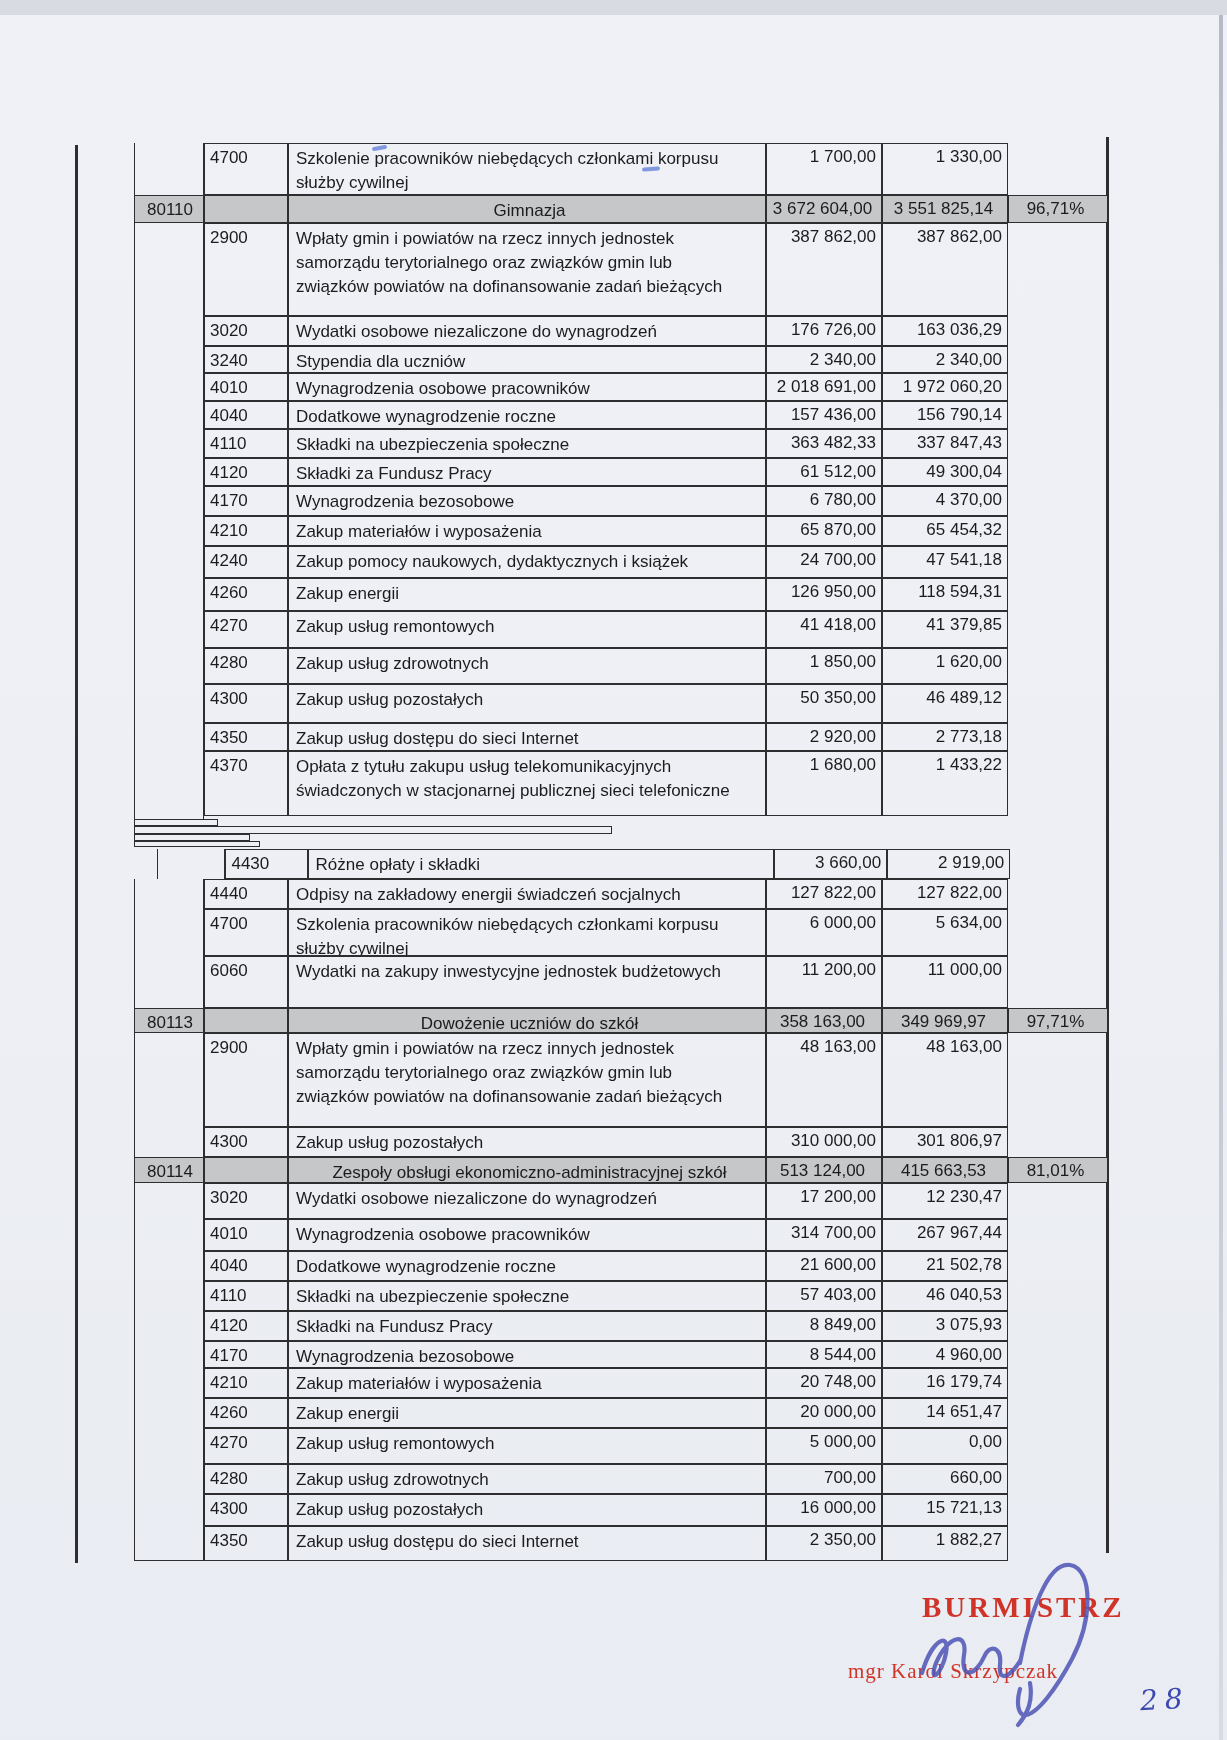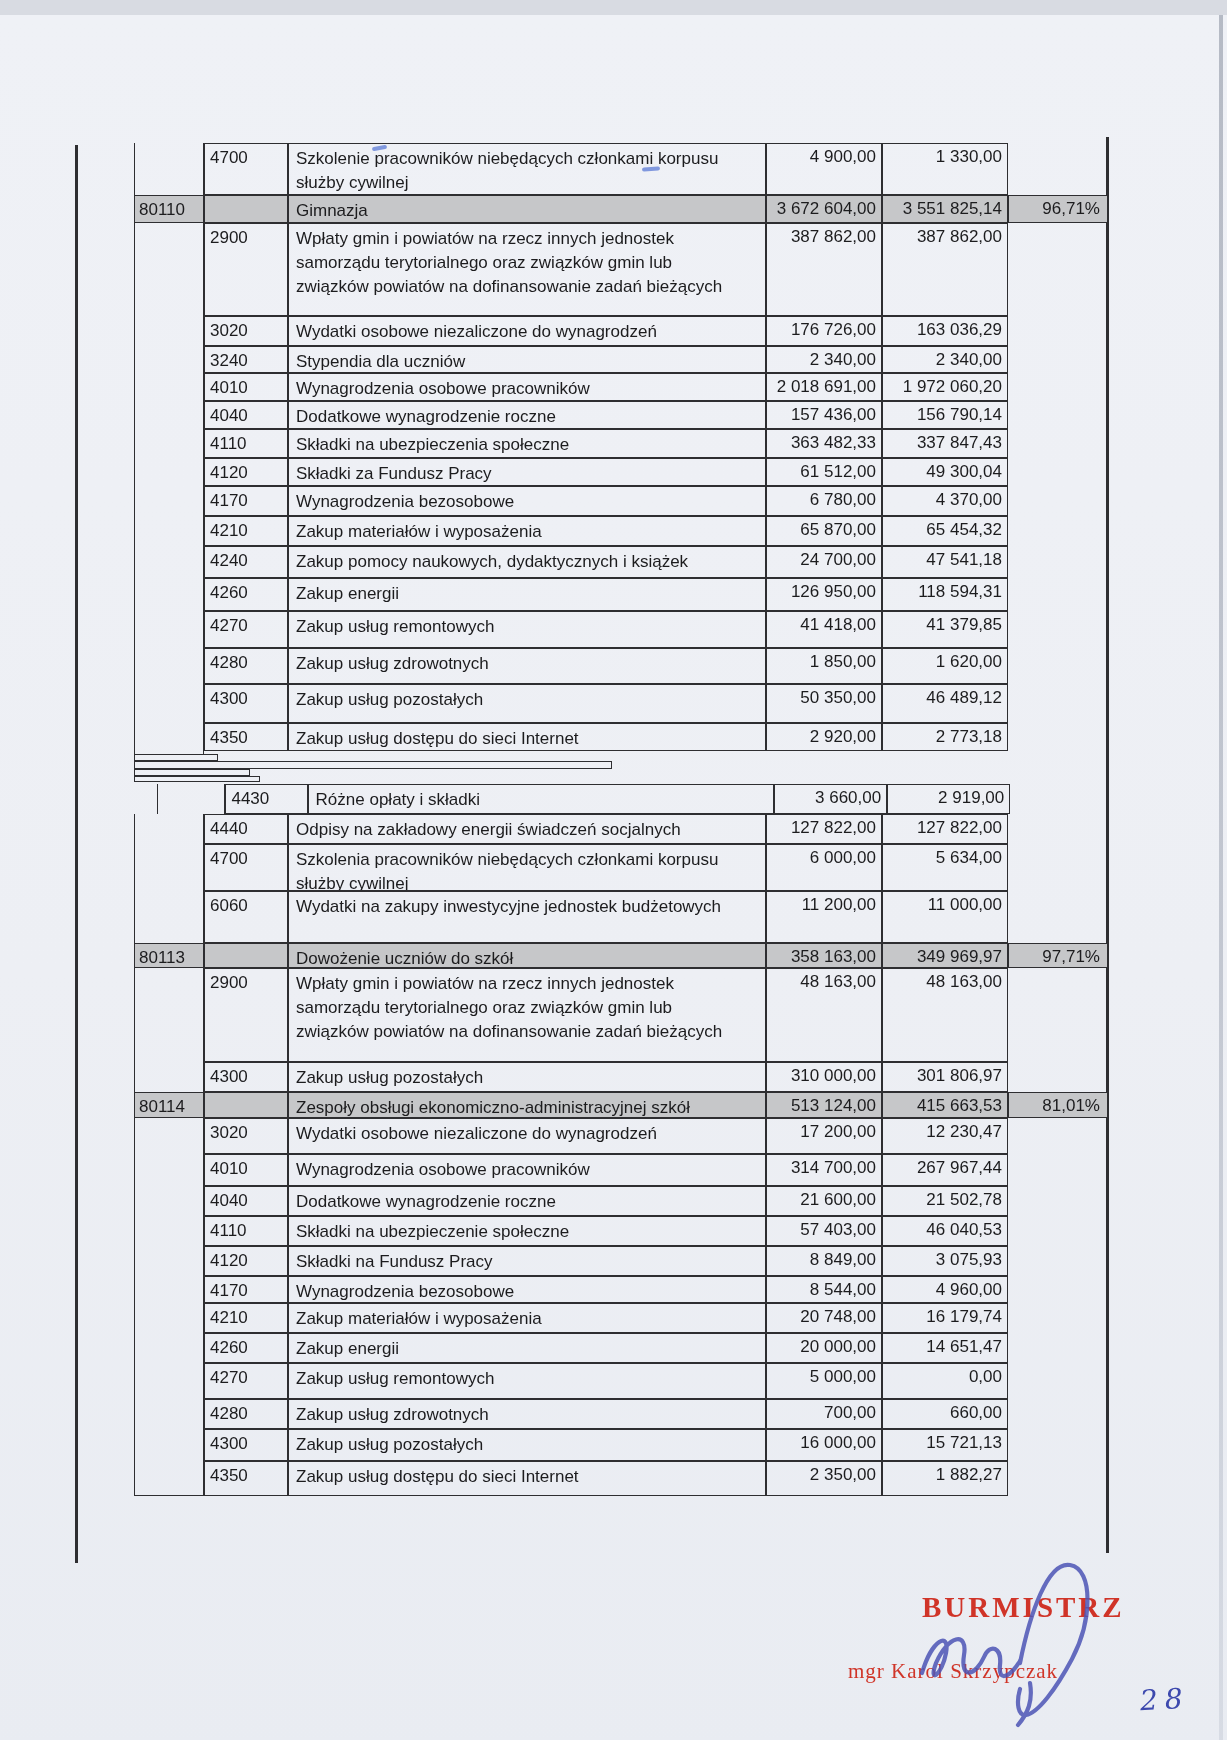--- a/index.html
+++ b/index.html
@@ -30,21 +30,21 @@
   .c-par{width:84px;padding:3px 2px 0 5px;}
   .c-desc{width:478px;padding:3px 2px 0 7px;white-space:pre-line;line-height:24px;}
   .c-plan{width:116px;text-align:right;padding:2px 5px 0 2px;}
   .c-wyk{width:126px;text-align:right;padding:2px 5px 0 2px;}
   .c-pct{width:100px;text-align:right;padding:2px 7px 0 2px;}
   
   .row.item .c-dzial{border-top:none;border-bottom:none;}
   .row.item .c-pct{border:none;background:transparent;}
   .row.last .c-dzial{border-bottom:1.5px solid #2e2e31;}
   
-  .row.section .cell{background:#c6c7c9;}
+  .row.section .cell{background:#c6c7c9;text-align:center;}
   
   .pen-mark{position:absolute;background:#5b79d6;border-radius:2px;opacity:.75;}
   .pen-mark-1{left:372px;top:131px;width:15px;height:4px;transform:rotate(-10deg);}
   .pen-mark-2{left:642px;top:152px;width:18px;height:4px;transform:rotate(-5deg);}
   
   .stamp-title{
     position:absolute;left:922px;top:1576px;
     font-family:"Liberation Serif","DejaVu Serif",serif;
     font-weight:bold;font-size:29px;letter-spacing:3px;color:#d03428;
   }
@@ -67,21 +67,21 @@
 
   <div class="vline vline-left"></div>
   <div class="vline vline-right"></div>
 
   <div class="budget-table">
       <div class="row item first" style="height: 52px;">
         <div class="cell c-dzial"></div>
         <div class="cell c-par">4700</div>
         <div class="cell c-desc">Szkolenie pracowników niebędących członkami korpusu
 służby cywilnej</div>
-        <div class="cell c-plan">4 900,00</div>
+        <div class="cell c-plan">1 700,00</div>
         <div class="cell c-wyk">1 330,00</div>
         <div class="cell c-pct"></div>
       </div>
       <div class="row section" style="height: 28px;">
         <div class="cell c-dzial">80110</div>
         <div class="cell c-par"></div>
         <div class="cell c-desc">Gimnazja</div>
         <div class="cell c-plan">3 672 604,00</div>
         <div class="cell c-wyk">3 551 825,14</div>
         <div class="cell c-pct">96,71%</div>
@@ -201,20 +201,29 @@
         <div class="cell c-pct"></div>
       </div>
       <div class="row item" style="height: 28px;">
         <div class="cell c-dzial"></div>
         <div class="cell c-par">4350</div>
         <div class="cell c-desc">Zakup usług dostępu do sieci Internet</div>
         <div class="cell c-plan">2 920,00</div>
         <div class="cell c-wyk">2 773,18</div>
         <div class="cell c-pct"></div>
       </div>
+      <div class="row item" style="height: 65px;">
+        <div class="cell c-dzial"></div>
+        <div class="cell c-par">4370</div>
+        <div class="cell c-desc">Opłata z tytułu zakupu usług telekomunikacyjnych
+świadczonych w stacjonarnej publicznej sieci telefoniczne</div>
+        <div class="cell c-plan">1 680,00</div>
+        <div class="cell c-wyk">1 433,22</div>
+        <div class="cell c-pct"></div>
+      </div>
       <div class="row item" style="height: 33px; flex-direction: column;">
         <div class="cell c-dzial"></div>
         <div class="cell c-par">4410</div>
         <div class="cell c-desc">Podróże służbowe krajowe</div>
         <div class="cell c-plan">9 200,00</div>
         <div class="cell c-wyk">5 558,86</div>
         <div class="cell c-pct"></div>
       </div>
       <div class="row item" style="height: 30px; padding-left: 23px;">
         <div class="cell c-dzial"></div>

